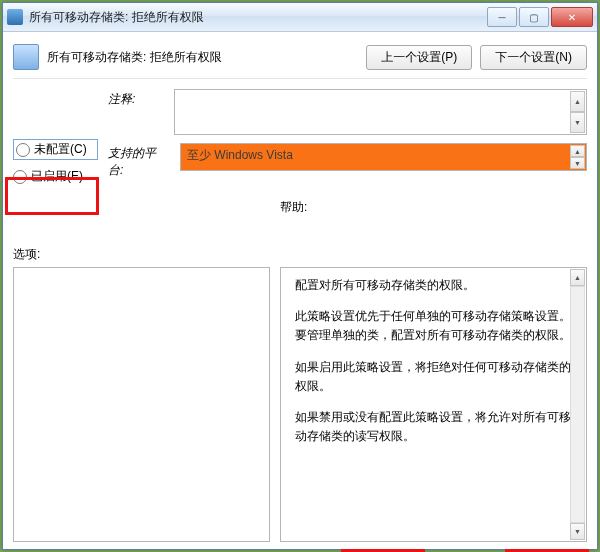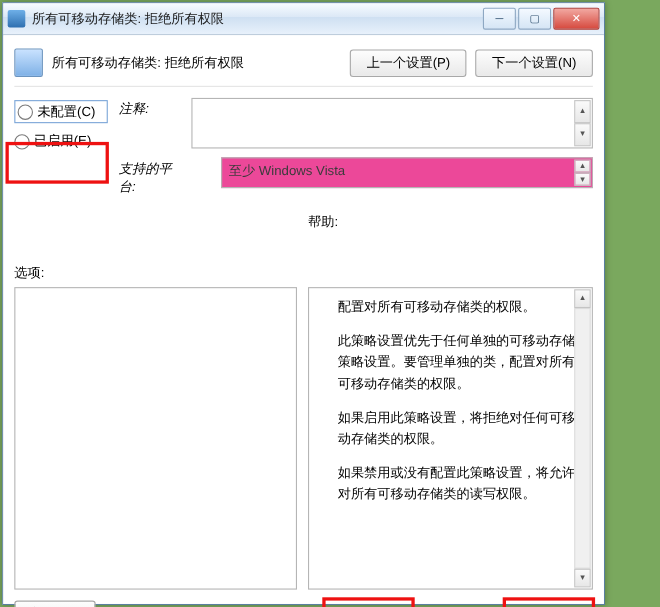--- a/index.html
+++ b/index.html
@@ -1,50 +1,50 @@
 <!DOCTYPE html>
 <html><head>
 <meta charset="utf-8">
 <style>
   html,body{margin:0;padding:0;font-family:"Microsoft YaHei","Segoe UI",Tahoma,sans-serif;font-size:12px;color:#000;background:#7aa85e;}
-  .window{width:548px;height:548px;margin:2px;background:#f0f0f0;border:1px solid #5a7fa0;box-shadow:0 0 6px rgba(0,0,0,.3);position:relative;box-sizing:border-box;}
+  .window{width:596px;height:548px;margin:2px;background:#f0f0f0;border:1px solid #5a7fa0;box-shadow:0 0 6px rgba(0,0,0,.3);position:relative;box-sizing:border-box;}
   .titlebar{height:28px;background:linear-gradient(#f7fbff,#dbe8f6 45%,#cfe0f2 46%,#e8f1fb);display:flex;align-items:center;padding:0 4px;border-bottom:1px solid #b9c9da;}
   .titlebar .t-icon{width:16px;height:16px;margin-right:6px;background:linear-gradient(#6fb0e8,#2e6fb0);border-radius:2px;}
   .titlebar .title{flex:1;color:#1a1a1a;white-space:nowrap;overflow:hidden;}
   .win-btns{display:flex;gap:2px;}
   .win-btn{width:28px;height:18px;border:1px solid #8ea8c3;border-radius:2px;background:linear-gradient(#f4f9ff,#d5e5f5);display:flex;align-items:center;justify-content:center;font-size:10px;color:#30506f;}
   .win-btn.close{background:linear-gradient(#f2a8a1,#d64a3f);color:#fff;border-color:#b13a32;width:40px;}
   .content{position:absolute;top:29px;left:0;right:0;bottom:0;background:#fff;padding:8px 10px 10px 10px;box-sizing:border-box;}
   .hdr-row{display:flex;align-items:center;gap:8px;padding:4px 0 8px 0;border-bottom:1px solid #e4e4e4;}
   .hdr-icon{width:24px;height:24px;background:linear-gradient(#c9e2ff,#7fb1e6);border:1px solid #6a93be;border-radius:2px;}
   .hdr-title{flex:1;font-size:12px;}
   .btn{height:23px;padding:0 14px;background:linear-gradient(#fdfdfd,#e9e9e9);border:1px solid #a8a8a8;border-radius:3px;display:inline-flex;align-items:center;justify-content:flex-start;cursor:default;white-space:nowrap;}
   .body-top{display:flex;gap:10px;padding-top:10px;}
-  .radio-col{width:85px;display:flex;flex-direction:column;gap:8px;padding-top:2px;}
+  .radio-col{width:85px;display:flex;flex-direction:column;gap:8px;padding-top:2px;margin-top:48px;}
   .radio-item{display:flex;align-items:center;gap:4px;position:relative;}
   .radio-dot{width:12px;height:12px;border:1px solid #7a7a7a;border-radius:50%;background:#fff;position:relative;flex-shrink:0;}
   .radio-dot.checked::after{content:"";position:absolute;top:2px;left:2px;width:6px;height:6px;border-radius:50%;background:#3578d4;}
   .radio-item.boxed{border:1px solid #7aa5d8;padding:1px 2px;}
   .hl-red{position:absolute;border:3px solid #e11;pointer-events:none;}
   .comm-col{flex:1;display:flex;flex-direction:column;gap:6px;}
   .comm-row{display:flex;gap:6px;}
   .lbl{width:60px;padding-top:2px;font-style:italic;}
   .txtarea{flex:1;border:1px solid #b5b5b5;background:#fff;height:44px;position:relative;}
   .txtarea .spin{position:absolute;right:1px;top:1px;bottom:1px;width:15px;display:flex;flex-direction:column;}
   .spin span{flex:1;border:1px solid #c4c4c4;background:linear-gradient(#fafafa,#e7e7e7);display:flex;align-items:center;justify-content:center;font-size:7px;color:#555;}
-  .support-row{display:flex;gap:0;align-items:flex-start;margin-top:2px;}
-  .support-box{flex:1;border:1px solid #b5b5b5;background:#ec4899;height:28px;position:relative;padding:3px 6px;box-sizing:border-box;color:#3b3b3b;margin-left:33px;}
+  .support-row{display:flex;gap:12px;align-items:flex-start;margin-top:2px;}
+  .support-box{flex:1;border:1px solid #b5b5b5;background:#f97316;height:28px;position:relative;padding:3px 6px;box-sizing:border-box;color:#3b3b3b;}
   .support-box .spin{position:absolute;right:1px;top:1px;bottom:1px;width:15px;display:flex;flex-direction:column;}
   .mid-labels{display:flex;gap:10px;margin-top:14px;margin-bottom:4px;}
   .mid-labels div:first-child{width:257px;margin-top:47px;}
   .panes{display:flex;gap:10px;height:275px;}
   .pane{border:1px solid #b5b5b5;background:#fff;box-sizing:border-box;overflow:hidden;}
   .pane.left{width:257px;}
   .pane.right{flex:1;padding:8px 10px;line-height:1.6;position:relative;}
-  .pane.right p{margin:0 0 12px 16px;}
+  .pane.right p{margin:0 0 12px 4px;}
   .pane.right .spin{position:absolute;right:1px;top:1px;bottom:1px;width:15px;display:flex;flex-direction:column;}
   .pane.right .spin span{height:15px;flex:0 0 15px;border:1px solid #c4c4c4;background:linear-gradient(#fafafa,#e7e7e7);display:flex;align-items:center;justify-content:center;font-size:7px;color:#555;}
   .pane.right .spin .track{flex:1;background:#f0f0f0;border:1px solid #dcdcdc;}
   .footer{display:flex;justify-content:flex-end;gap:8px;margin-top:10px;}
   .footer .btn{width:72px;padding:0;}
   .greyed{color:#8a8a8a;}
 </style>
 </head>
 <body>
 

